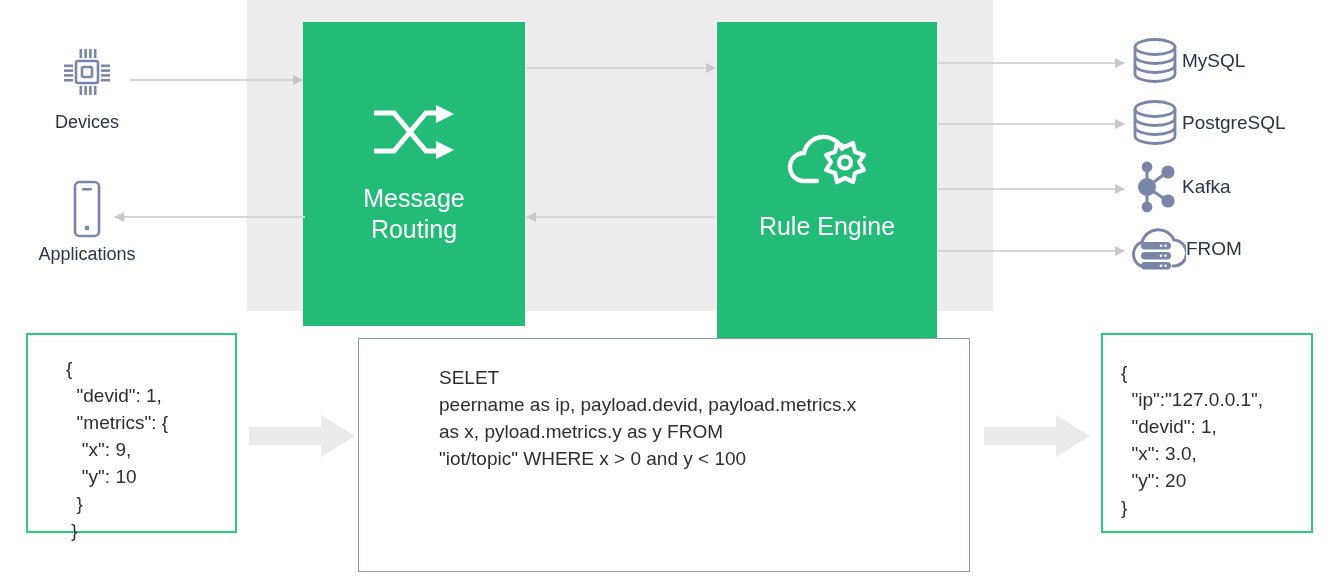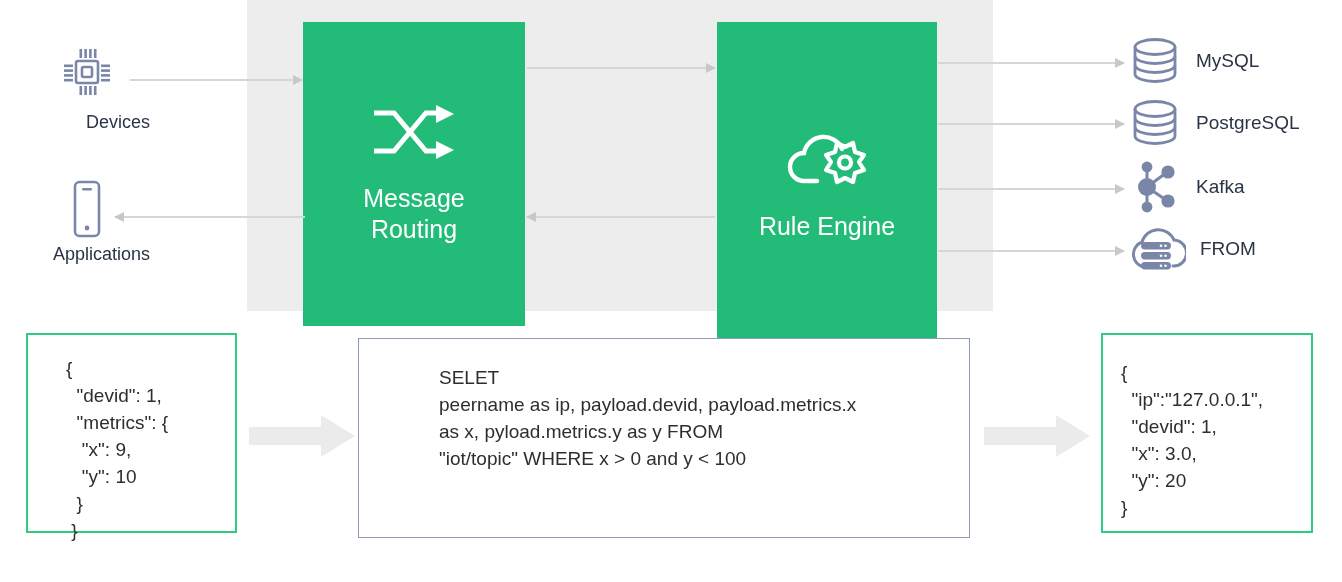--- a/index.html
+++ b/index.html
@@ -49,33 +49,32 @@
   }
   .green-box .box-icon {
     margin-bottom: 22px;
     line-height: 0;
   }
 
   
   .node-label {
     color: #2b3445;
     font-size: 18px;
-    text-align: right;
+    text-align: center;
     white-space: nowrap;
   }
   #devices-node { left: 24px; top: 44px; width: 126px; text-align: center; }
   #applications-node { left: 24px; top: 178px; width: 126px; text-align: center; }
   #devices-node .node-label { margin-top: 12px; }
   #applications-node .node-label { margin-top: 4px; }
 
   
   .sink {
     display: flex;
     align-items: center;
-    gap: 14px;
   }
   .sink .sink-label {
     color: #2b3445;
     font-size: 19px;
     white-space: nowrap;
   }
   #sink-mysql      { left: 1128px; top: 34px; }
   #sink-postgresql { left: 1128px; top: 96px; }
   #sink-kafka      { left: 1128px; top: 160px; }
   #sink-http       { left: 1128px; top: 222px; }
@@ -114,21 +113,21 @@
     left: 26px; top: 333px;
     width: 211px; height: 200px;
     border: 2px solid #2ecc80;
   }
   #json-in-box .code-text {
     position: absolute;
     left: 38px; top: 20px;
   }
   #sql-box {
     left: 358px; top: 338px;
-    width: 612px; height: 200px;
+    width: 612px; height: 234px;
     border: 1.5px solid #8d9ab8;
   }
   #sql-box .code-text {
     position: absolute;
     left: 80px; top: 25px;
     white-space: pre-line;
     max-width: 440px;
   }
   #json-out-box {
     left: 1101px; top: 333px;

